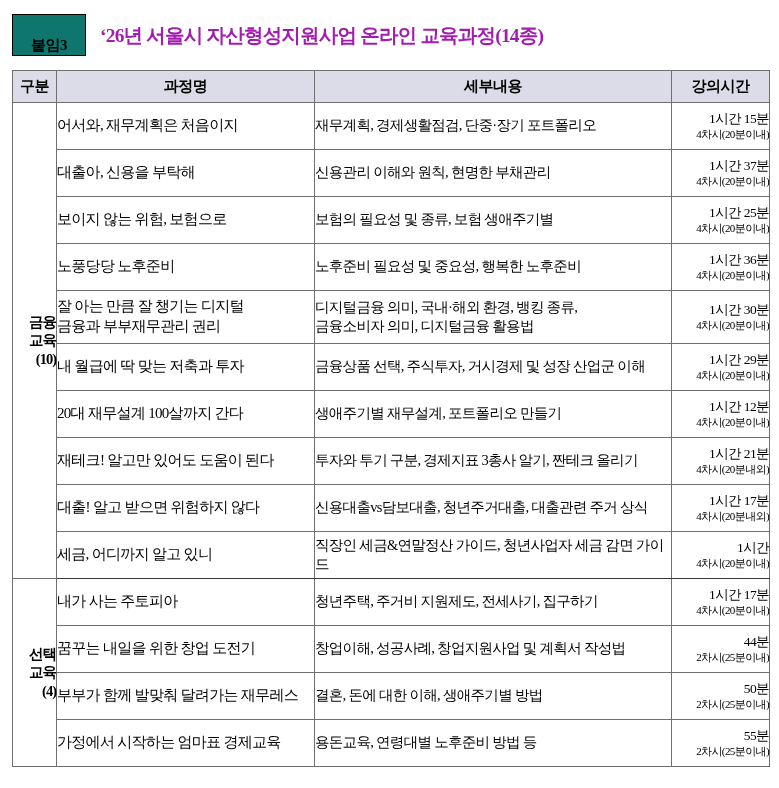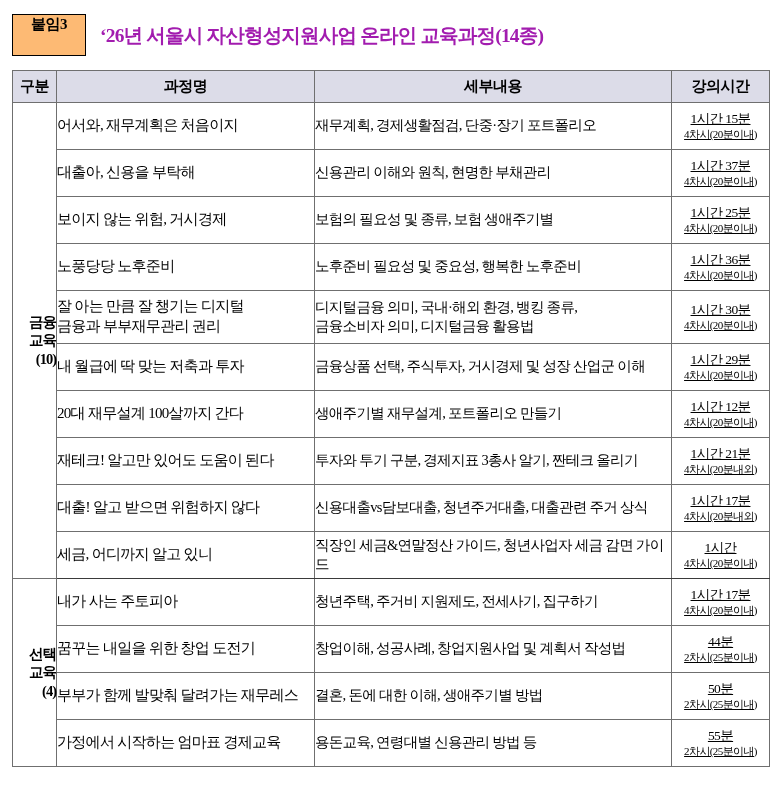--- a/index.html
+++ b/index.html
@@ -20,27 +20,27 @@
   .doc-header {
     display: flex;
     align-items: stretch;
     margin: 14px 10px 0 12px;
     height: 42px;
   }
   .attach-box {
     width: 74px;
     border: 1px solid #000;
     display: flex;
-    align-items: flex-start;
+    align-items: flex-end;
     justify-content: center;
     font-size: 15px;
     font-weight: bold;
     letter-spacing: -0.5px;
     color: #000;
-    background: #fdba74;
+    background: #0f766e;
   }
   .header-title {
     flex: 1;
     display: flex;
     align-items: center;
     padding-left: 14px;
     font-size: 19.5px;
     font-weight: bold;
     letter-spacing: -0.8px;
     color: #a21caf;
@@ -91,24 +91,23 @@
     padding: 4px 8px 4px 9px;
     line-height: 1.32;
   }
   td.detail-cell {
     font-size: 14.5px;
     letter-spacing: -0.7px;
     padding: 4px 7px 4px 8px;
     line-height: 1.34;
   }
   td.time-cell {
-    text-align: center;
+    text-align: right;
     padding: 3px 2px;
     line-height: 1.2;
-    text-decoration: underline;
   }
   td.time-cell .t1 {
     display: block;
     font-size: 13.5px;
     letter-spacing: -0.6px;
   }
   td.time-cell .t2 {
     display: block;
     font-size: 11px;
     letter-spacing: -0.6px;
@@ -165,21 +164,21 @@
       <tr class="row-h">
         <td class="name-cell">대출아, 신용을 부탁해</td>
         <td class="detail-cell">신용관리 이해와 원칙, 현명한 부채관리</td>
         <td class="time-cell">
           <span class="t1">1시간 37분</span>
           <span class="t2">4차시(20분이내)</span>
         </td>
       </tr>
 
       <tr class="row-h">
-        <td class="name-cell">보이지 않는 위험, 거시경제</td>
+        <td class="name-cell">보이지 않는 위험, 보험으로</td>
         <td class="detail-cell">보험의 필요성 및 종류, 보험 생애주기별</td>
         <td class="time-cell">
           <span class="t1">1시간 25분</span>
           <span class="t2">4차시(20분이내)</span>
         </td>
       </tr>
 
       <tr class="row-h">
         <td class="name-cell">노풍당당 노후준비</td>
         <td class="detail-cell">노후준비 필요성 및 중요성, 행복한 노후준비</td>
@@ -276,21 +275,21 @@
         <td class="name-cell">부부가 함께 발맞춰 달려가는 재무레스</td>
         <td class="detail-cell">결혼, 돈에 대한 이해, 생애주기별 방법</td>
         <td class="time-cell">
           <span class="t1">50분</span>
           <span class="t2">2차시(25분이내)</span>
         </td>
       </tr>
 
       <tr class="row-h">
         <td class="name-cell">가정에서 시작하는 엄마표 경제교육</td>
-        <td class="detail-cell">용돈교육, 연령대별 신용관리 방법 등</td>
+        <td class="detail-cell">용돈교육, 연령대별 노후준비 방법 등</td>
         <td class="time-cell">
           <span class="t1">55분</span>
           <span class="t2">2차시(25분이내)</span>
         </td>
       </tr>
 
     </tbody>
   </table>
 </div>
 

